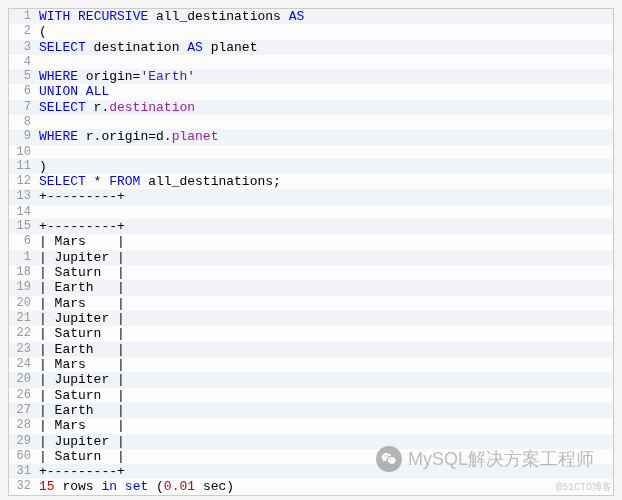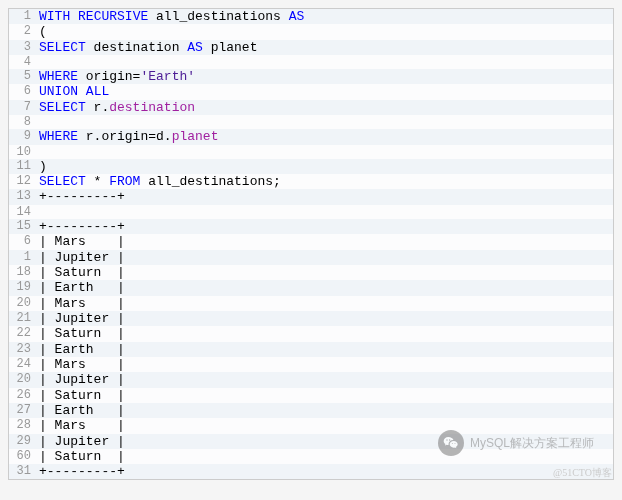--- a/index.html
+++ b/index.html
@@ -12,22 +12,22 @@
 .code { white-space:pre; padding-left:2px; }
 .kw { color:#0000ff; }
 .id { color:#000; }
 .fld { color:#a020a0; }
 .str { color:#4c1d95; }
 .num { color:#cc0000; }
 .cm { color:#d08000; }
 .watermark { position:relative; float:right; margin-top:-50px; margin-right:20px; opacity:0.55; display:flex; align-items:center; gap:6px; }
 .bubble { background:#7a7a7a; border-radius:50%; width:26px; height:26px; display:flex; align-items:center; justify-content:center; }
 .bubble svg { width:16px; height:16px; fill:#fff; }
-.wm-text { color:#888; font-size:12px; font-family: sans-serif; text-align: right; }
-.wm-sub { position:absolute; right:10px; bottom:20px; color:#ccc; font-size:10px; font-family:Liberation Serif, serif; }
+.wm-text { color:#888; font-size:18px; font-family: sans-serif; text-align: right; }
+.wm-sub { position:absolute; right:10px; bottom:6px; color:#ccc; font-size:10px; font-family:Liberation Mono, monospace; }
 </style>
 </head>
 <body>
 
 <div class="code-block" id="cb">
     <div class="line">
       <span class="gutter">1</span>
       <span class="code"><span class="kw">WITH</span><span class="id"> </span><span class="kw">RECURSIVE</span><span class="id"> all_destinations </span><span class="kw">AS</span></span>
     </div>
     <div class="line">
@@ -139,20 +139,24 @@
       <span class="code"><span class="id">| Jupiter |</span></span>
     </div>
     <div class="line">
       <span class="gutter">60</span>
       <span class="code"><span class="id">| Saturn  |</span></span>
     </div>
     <div class="line">
       <span class="gutter">31</span>
       <span class="code"><span class="id">+---------+</span></span>
     </div>
+    <div class="line">
+      <span class="gutter">32</span>
+      <span class="code"><span class="num">15</span><span class="id"> rows </span><span class="kw">in</span><span class="id"> </span><span class="kw">set</span><span class="id"> (</span><span class="num">0.01</span><span class="id"> sec)</span></span>
+    </div>
   </div>
 
 <div class="watermark">
   <span class="bubble">
     <svg viewBox="0 0 24 24">
         <path d="M8 3C4 3 1 5.7 1 9c0 1.9 1 3.5 2.6 4.6l-.7 2.2 2.5-1.3c.8.2 1.7.4 2.6.4h.4c-.1-.4-.1-.9-.1-1.3 0-3.3 3.1-6 7-6h.3C15 5 11.8 3 8 3zm-2 3.5c.6 0 1 .4 1 1s-.4 1-1 1-1-.4-1-1 .4-1 1-1zm4 0c.6 0 1 .4 1 1s-.4 1-1 1-1-.4-1-1 .4-1 1-1zM16 9c-3.3 0-6 2.2-6 5s2.7 5 6 5c.7 0 1.4-.1 2-.3l2 1-.5-1.8c1.5-.9 2.5-2.3 2.5-3.9 0-2.8-2.7-5-6-5zm-2 3c.4 0 .8.3.8.8s-.4.7-.8.7-.8-.3-.8-.7.4-.8.8-.8zm4 0c.4 0 .8.3.8.8s-.4.7-.8.7-.8-.3-.8-.7.4-.8.8-.8z"></path>
       </svg>
   </span>
   <span class="wm-text">MySQL解决方案工程师</span>
 </div>

